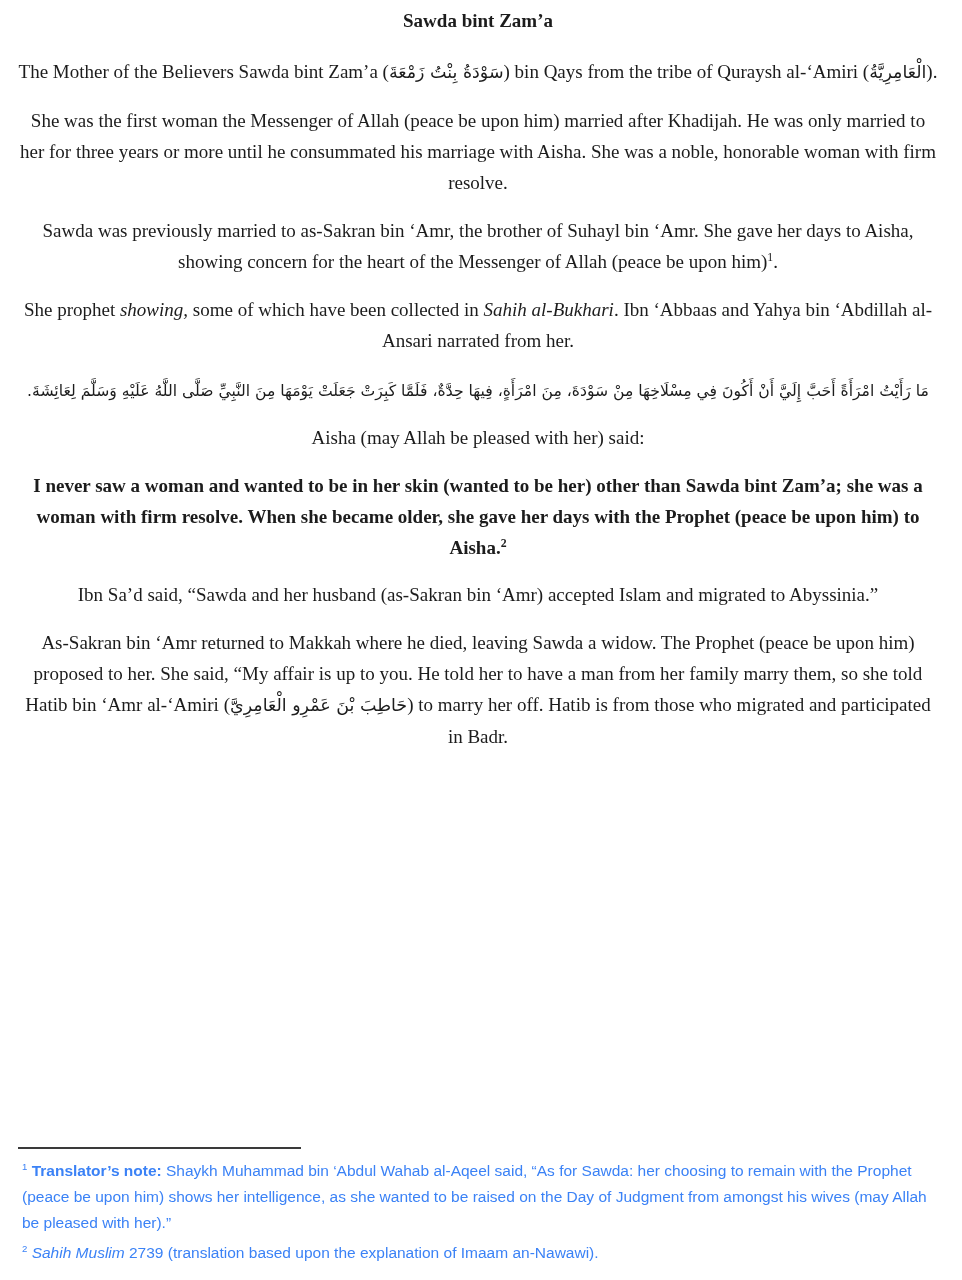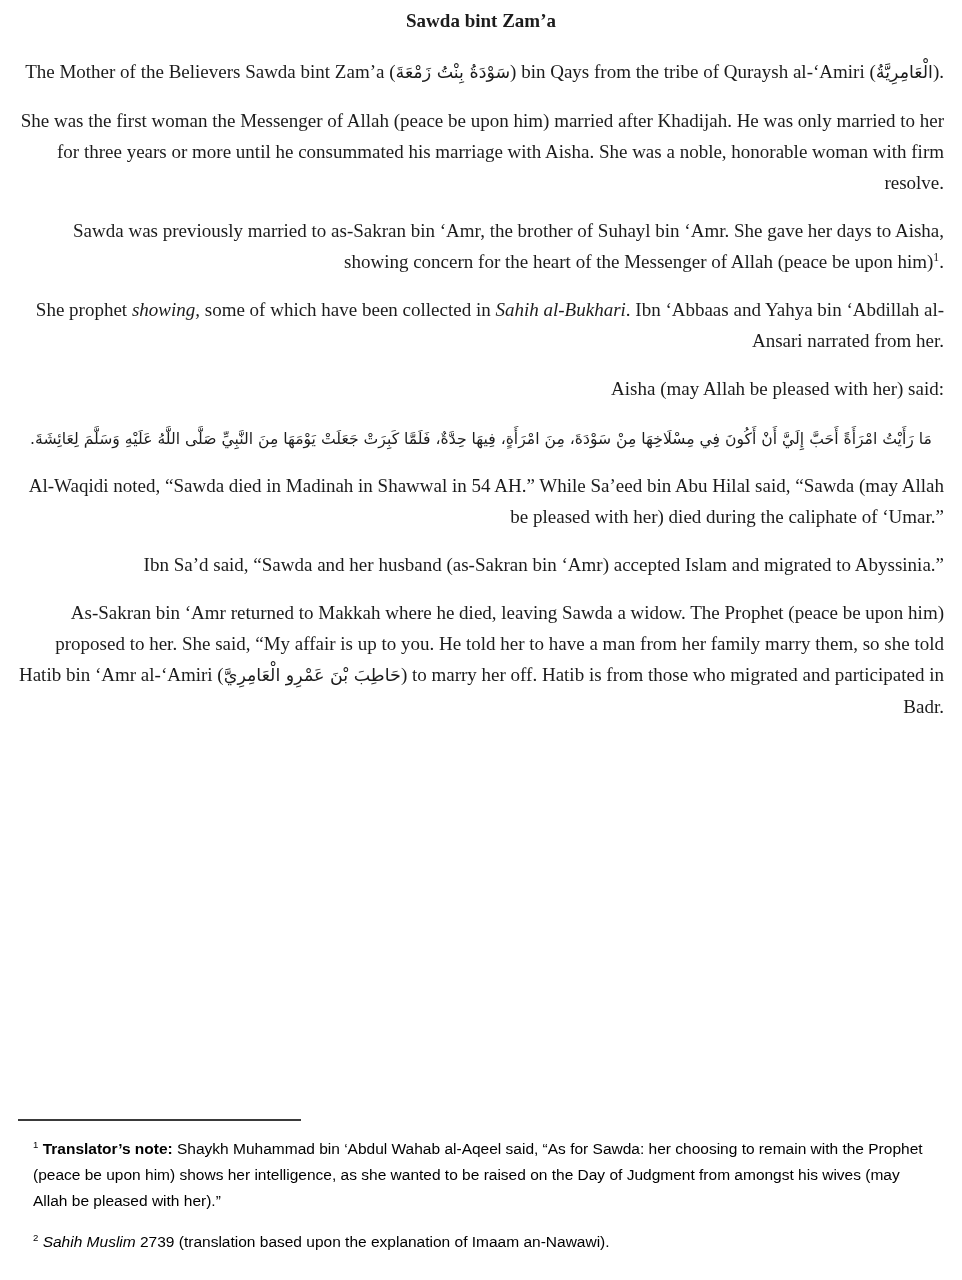--- a/index.html
+++ b/index.html
@@ -4,39 +4,39 @@
 <style>
   html, body { margin: 0; padding: 0; background: #e8e8e8; }
   .page {
     position: relative;
     width: 962px;
     height: 1280px;
     margin: 0 auto;
     background: #ffffff;
     color: #1c1c1c;
     box-sizing: border-box;
-    padding: 8px 18px 10px 18px;
+    padding: 8px 24px 10px 18px;
     display: flex;
     flex-direction: column;
     overflow: hidden;
     font-family: "Liberation Serif", "DejaVu Serif", serif;
   }
   h1.title {
     font-size: 19px;
     line-height: 26px;
     font-weight: bold;
     text-align: center;
     margin: 0 0 22px 0;
     font-family: "Liberation Serif", "DejaVu Serif", serif;
   }
   p.blk {
     margin: 0 0 17px 0;
     font-size: 19px;
     line-height: 31px;
-    text-align: right;
+    text-align: center;
   }
   p.arabic-block {
     direction: rtl;
     text-align: center;
     font-size: 17px;
     line-height: 35px;
     margin: 2px 0 14px 0;
     font-family: "DejaVu Sans", sans-serif;
   }
   p.quote {
@@ -55,40 +55,40 @@
   .footnote-section {
     margin-top: auto;
     font-family: "Liberation Sans", "DejaVu Sans", sans-serif;
   }
   .fn-sep {
     width: 283px;
     border-top: 2px solid #3a3a3a;
     margin: 0 0 9px 0;
   }
   p.footnote {
-    margin: 15px;
+    margin: 4px;
     font-size: 15.5px;
     line-height: 26px;
-    color: #000000;
+    color: #3b82f6;
     text-align: left;
   }
 </style>
 </head>
 <body>
 
 <div class="page">
   <h1 class="title">Sawda bint Zam’a</h1>
   <div>
       <p class="blk body"><span class="seg">The Mother of the Believers Sawda bint Zam’a (</span><span class="seg ar">سَوْدَةُ بِنْتُ زَمْعَةَ</span><span class="seg">) bin Qays from the tribe of Quraysh al-‘Amiri (</span><span class="seg ar">الْعَامِرِيَّةُ</span><span class="seg">).</span></p>
       <p class="blk body"><span class="seg">She was the first woman the Messenger of Allah (peace be upon him) married after Khadijah. He was only married to her for three years or more until he consummated his marriage with Aisha. She was a noble, honorable woman with firm resolve.</span></p>
       <p class="blk body"><span class="seg">Sawda was previously married to as-Sakran bin ‘Amr, the brother of Suhayl bin ‘Amr. She gave her days to Aisha, showing concern for the heart of the Messenger of Allah (peace be upon him)</span><sup class="seg">1</sup><span class="seg">.</span></p>
       <p class="blk body"><span class="seg">She prophet </span><span class="seg i">showing,</span><span class="seg"> some of which have been collected in </span><span class="seg i">Sahih al-Bukhari</span><span class="seg">. Ibn ‘Abbaas and Yahya bin ‘Abdillah al-Ansari narrated from her.</span></p>
+      <p class="blk arabic-block"><span class="seg ar">مَا رَأَيْتُ امْرَأَةً أَحَبَّ إِلَيَّ أَنْ أَكُونَ فِي مِسْلَاخِهَا مِنْ سَوْدَةَ، مِنَ امْرَأَةٍ، فِيهَا حِدَّةٌ، فَلَمَّا كَبِرَتْ جَعَلَتْ يَوْمَهَا مِنَ النَّبِيِّ صَلَّى اللَّهُ عَلَيْهِ وَسَلَّمَ لِعَائِشَةَ.</span></p>
       <p class="blk body"><span class="seg">Aisha (may Allah be pleased with her) said:</span></p>
-      <p class="blk arabic-block"><span class="seg ar">مَا رَأَيْتُ امْرَأَةً أَحَبَّ إِلَيَّ أَنْ أَكُونَ فِي مِسْلَاخِهَا مِنْ سَوْدَةَ، مِنَ امْرَأَةٍ، فِيهَا حِدَّةٌ، فَلَمَّا كَبِرَتْ جَعَلَتْ يَوْمَهَا مِنَ النَّبِيِّ صَلَّى اللَّهُ عَلَيْهِ وَسَلَّمَ لِعَائِشَةَ.</span></p>
-      <p class="blk body"><span class="seg">Al-Waqidi noted, “Sawda died in Madinah in Shawwal in 54 AH.” While Sa’eed bin Abu Hilal said, “Sawda (may Allah be pleased with her) died during the caliphate of ‘Umar.”</span></p>
+      <p class="blk quote"><span class="seg b">I never saw a woman and wanted to be in her skin (wanted to be her) other than Sawda bint Zam’a; she was a woman with firm resolve. When she became older, she gave her days with the Prophet (peace be upon him) to Aisha.</span><sup class="seg b">2</sup></p>
       <p class="blk body"><span class="seg">Ibn Sa’d said, “Sawda and her husband (as-Sakran bin ‘Amr) accepted Islam and migrated to Abyssinia.”</span></p>
       <p class="blk body"><span class="seg">As-Sakran bin ‘Amr returned to Makkah where he died, leaving Sawda a widow. The Prophet (peace be upon him) proposed to her. She said, “My affair is up to you. He told her to have a man from her family marry them, so she told Hatib bin ‘Amr al-‘Amiri (</span><span class="seg ar">حَاطِبَ بْنَ عَمْرِو الْعَامِرِيَّ</span><span class="seg">) to marry her off. Hatib is from those who migrated and participated in Badr.</span></p>
     </div>
   <div class="footnote-section">
       <div class="fn-sep"></div>
       <p class="blk footnote"><sup class="seg">1</sup><span class="seg"> </span><span class="seg b">Translator’s note:</span><span class="seg"> Shaykh Muhammad bin ‘Abdul Wahab al-Aqeel said, “As for Sawda: her choosing to remain with the Prophet (peace be upon him) shows her intelligence, as she wanted to be raised on the Day of Judgment from amongst his wives (may Allah be pleased with her).”</span></p>
       <p class="blk footnote"><sup class="seg">2</sup><span class="seg"> </span><span class="seg i">Sahih Muslim</span><span class="seg"> 2739 (translation based upon the explanation of Imaam an-Nawawi).</span></p>
     </div>
 </div>
 

